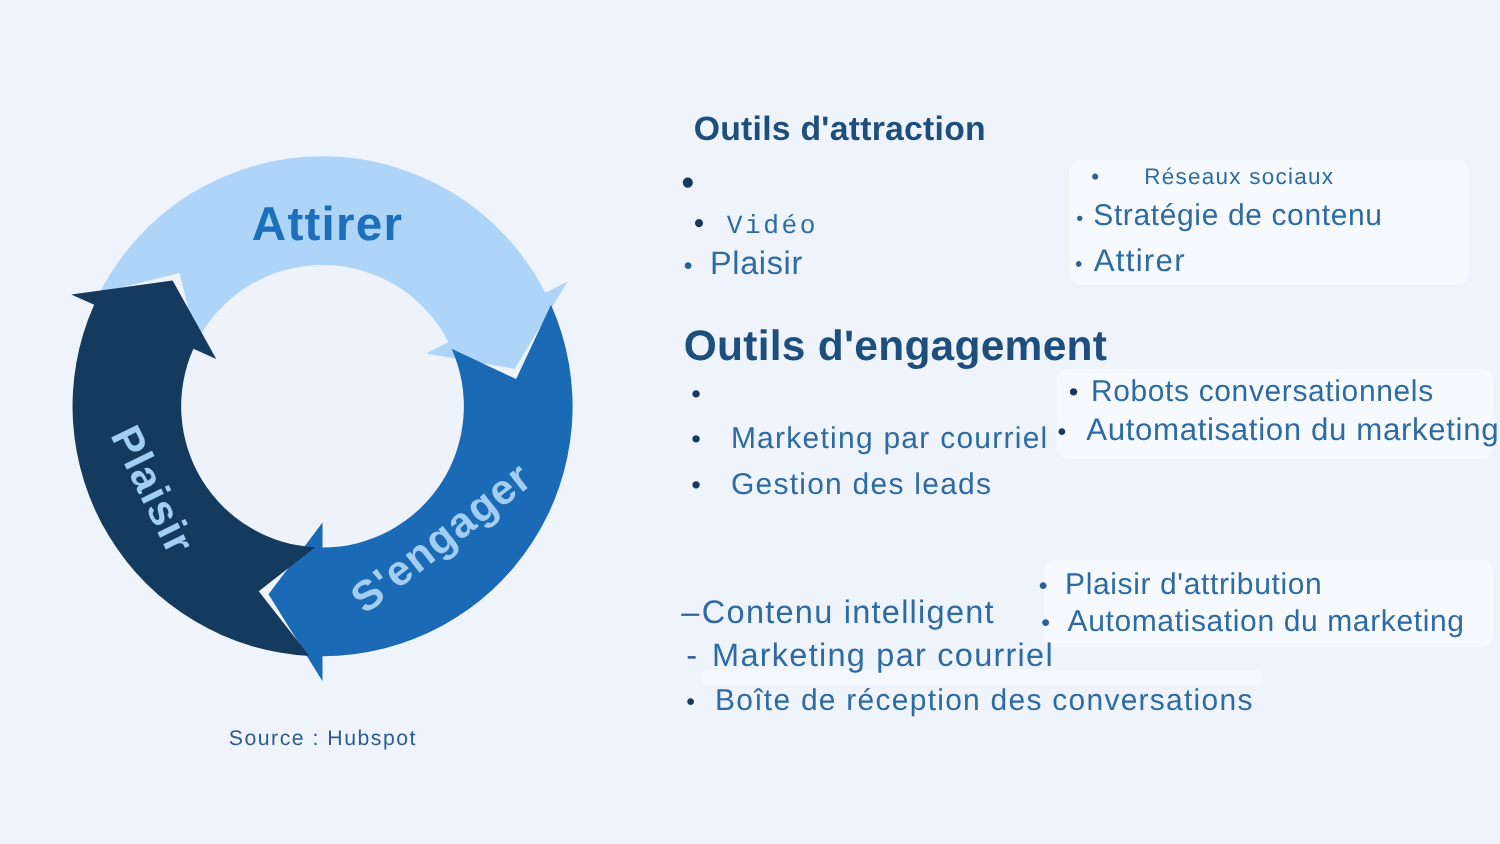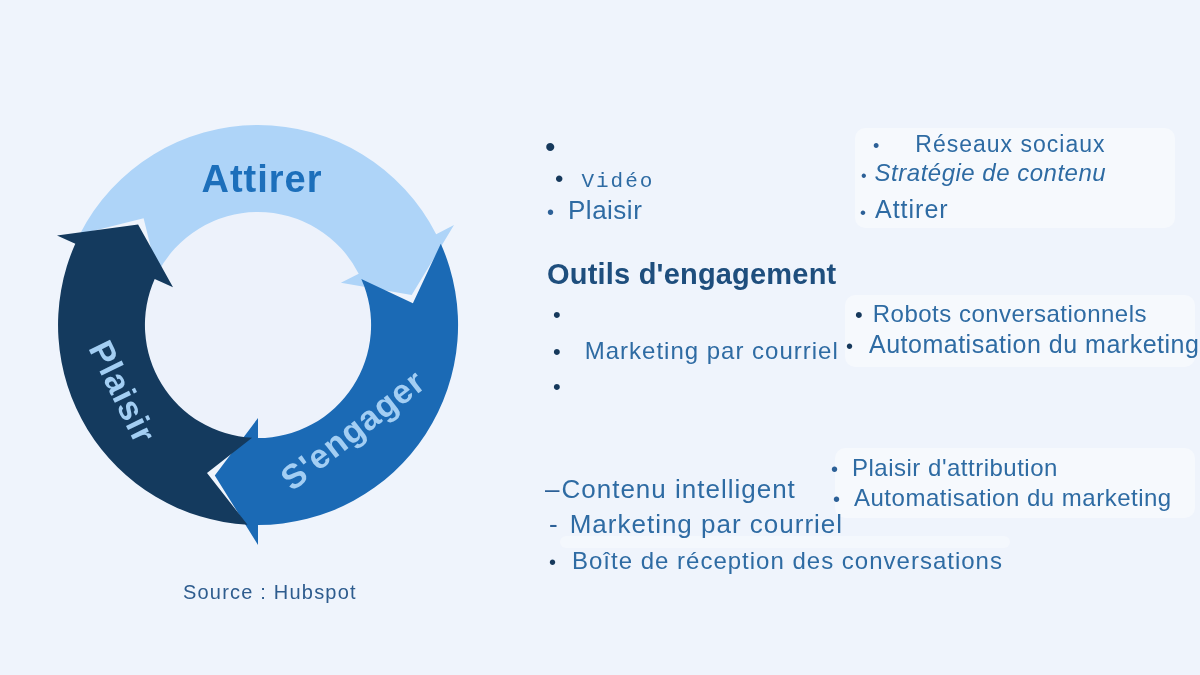--- a/index.html
+++ b/index.html
@@ -9,50 +9,50 @@
     font-family:"Liberation Sans","DejaVu Sans",sans-serif;
   }
   
   .patch{position:absolute;background:rgba(255,255,255,.42);border-radius:10px;}
 
   
   .flywheel{position:absolute;left:28px;top:95px;width:460px;height:460px;}
   .flywheel text{font-family:"Liberation Sans","DejaVu Sans",sans-serif;font-weight:bold;}
   .source{
     position:absolute;left:183px;top:581px;
-    font-size:20px;letter-spacing:1.2px;color:#2e5c8e;
+    font-size:17px;letter-spacing:1.2px;color:#2e5c8e;
   }
 
   
   .section{position:absolute;left:543px;width:660px;}
   .section h2{
     position:absolute;margin:0;color:#1e4e7d;font-weight:bold;
     letter-spacing:.2px;white-space:nowrap;
   }
   .s1{top:88px;height:168px;}
   .s2{top:256px;height:178px;}
   .s3{top:437px;height:160px;}
   .s1 h2{left:12px;top:0;font-size:27px;}
-  .s2 h2{left:4px;top:2px;font-size:29px;}
+  .s2 h2{left:4px;top:2px;font-size:34px;}
   .s3 h2{left:7px;top:0;font-size:25px;}
 
   .row{
     position:absolute;display:flex;align-items:baseline;
     white-space:nowrap;color:#2e6ba3;
   }
   .blt{color:#2c6097;flex:none;}
   .blt.dark{color:#16395c;}
   .txt{display:inline-block;}
 
   
   .s1 .l1{left:2px;top:42px;}   .s1 .l1 .blt{font-size:30px;margin-right:2px;}  .s1 .l1 .txt{font-size:25px;letter-spacing:3.5px;}
   .s1 .l2{left:12px;top:77px;}  .s1 .l2 .blt{font-size:24px;margin-right:18px;} .s1 .l2 .txt{font-size:21px;letter-spacing:2px;font-family:Liberation Mono, monospace;}
   .s1 .l3{left:4px;top:107px;}  .s1 .l3 .blt{font-size:20px;margin-right:14px;} .s1 .l3 .txt{font-size:26px;letter-spacing:.5px;}
-  .s1 .r1{left:330px;top:43px;} .s1 .r1 .blt{font-size:18px;margin-right:36px;} .s1 .r1 .txt{font-size:23px;letter-spacing:1px;}
-  .s1 .r2{left:318px;top:71px;} .s1 .r2 .blt{font-size:16px;margin-right:8px;}  .s1 .r2 .txt{font-size:24px;letter-spacing:.5px;font-style:italic;}
+  .s1 .r1{left:330px;top:43px;} .s1 .r1 .blt{font-size:18px;margin-right:36px;} .s1 .r1 .txt{font-size:18px;letter-spacing:1px;}
+  .s1 .r2{left:318px;top:71px;} .s1 .r2 .blt{font-size:16px;margin-right:8px;}  .s1 .r2 .txt{font-size:24px;letter-spacing:.5px;}
   .s1 .r3{left:317px;top:107px;}.s1 .r3 .blt{font-size:17px;margin-right:9px;}  .s1 .r3 .txt{font-size:25px;letter-spacing:1px;}
 
   
   .s2 .l1{left:10px;top:46px;}  .s2 .l2{left:10px;top:81px;}  .s2 .l3{left:10px;top:118px;}
   .s2 .l1 .blt,.s2 .l2 .blt,.s2 .l3 .blt{font-size:22px;margin-right:24px;}
   .s2 .l1 .txt,.s2 .l2 .txt,.s2 .l3 .txt{font-size:24px;letter-spacing:1px;}
   .s2 .r1{left:312px;top:44px;} .s2 .r1 .blt{font-size:22px;margin-right:10px;} .s2 .r1 .txt{font-size:24px;letter-spacing:.5px;}
   .s2 .r2{left:303px;top:74px;} .s2 .r2 .blt{font-size:20px;margin-right:16px;} .s2 .r2 .txt{font-size:25px;letter-spacing:.5px;}
 
   
@@ -106,20 +106,21 @@
   <text x="234" y="97" text-anchor="middle" font-size="38" letter-spacing="1" fill="#1c6fbb">Attirer</text>
 
   <text transform="translate(332,344) rotate(-38)" text-anchor="middle" font-size="34" letter-spacing="1" fill="#a3cef3">S'engager</text>
 
   <text transform="translate(84,302) rotate(64)" text-anchor="middle" font-size="34" letter-spacing="1" fill="#a3cef3">Plaisir</text>
 </svg>
 
 <div class="source">Source : Hubspot</div>
 
 <div class="section s1">
+  <h2>Outils d'attraction</h2>
   <div class="row l1">
     <span class="blt dark">•</span>
   </div>
   <div class="row l2">
     <span class="blt dark">•</span>
     <span class="txt">Vidéo</span>
   </div>
   <div class="row l3">
     <span class="blt">•</span>
     <span class="txt">Plaisir</span>
@@ -142,20 +143,21 @@
   <h2>Outils d'engagement</h2>
   <div class="row l1">
     <span class="blt dark">•</span>
   </div>
   <div class="row l2">
     <span class="blt dark">•</span>
     <span class="txt">Marketing par courriel</span>
   </div>
   <div class="row l3">
     <span class="blt dark">•</span>
+    <span class="txt">Gestion des leads</span>
   </div>
   <div class="row r1">
     <span class="blt dark">•</span>
     <span class="txt">Robots conversationnels</span>
   </div>
   <div class="row r2">
     <span class="blt dark">•</span>
     <span class="txt">Automatisation du marketing</span>
   </div>
 </div>

